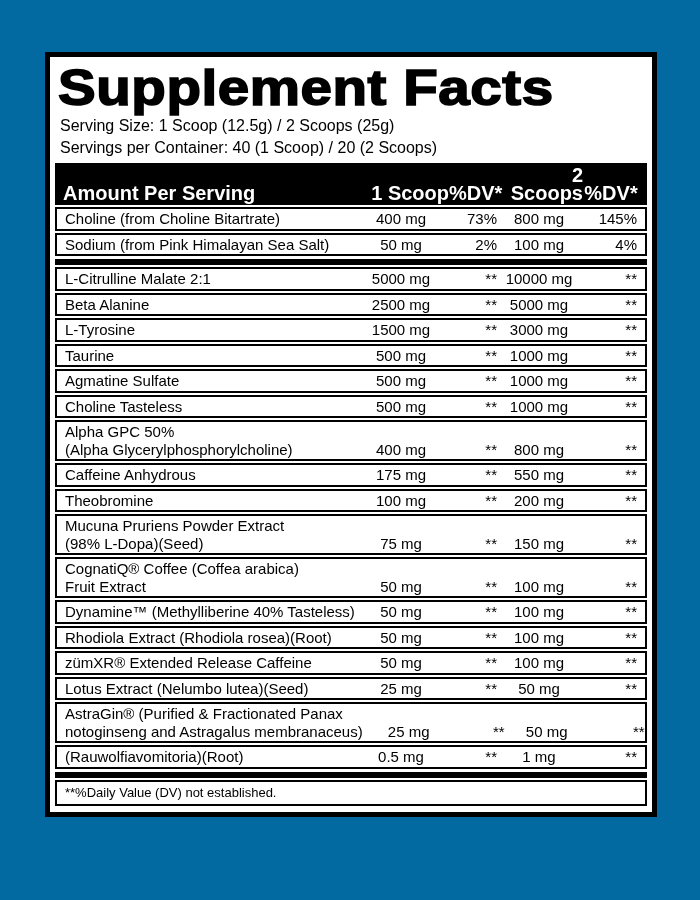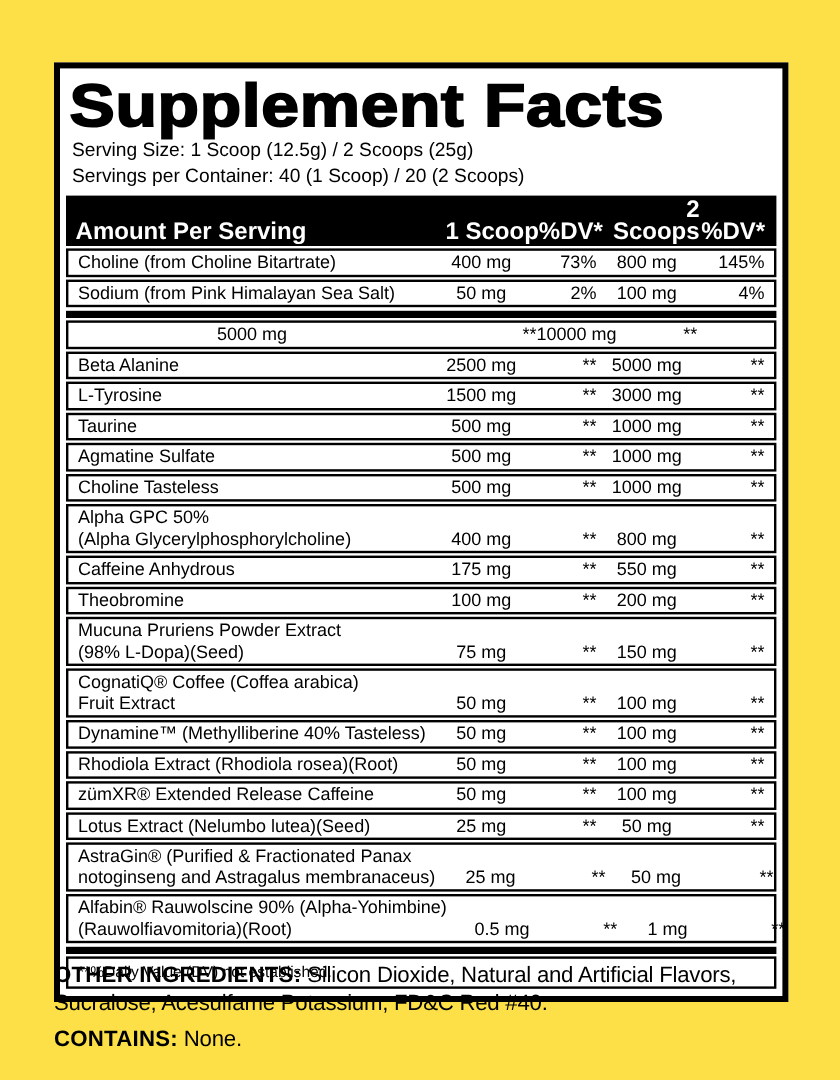--- a/index.html
+++ b/index.html
@@ -9,21 +9,21 @@
     width: 700px;
     height: 900px;
     font-family: "Liberation Sans", sans-serif;
     color: #000;
     -webkit-font-smoothing: antialiased;
   }
   .page {
     position: relative;
     width: 700px;
     height: 900px;
-    background: #fde047;
+    background: #0369a1;
     overflow: hidden;
   }
   .label {
     position: absolute;
     left: 45px;
     top: 52px;
     width: 612px;
     border: 5px solid #000;
     background: #fff;
     padding: 3px 5px 6px 5px;
@@ -138,20 +138,24 @@
         </div>
       <div class="v-mg">50 mg</div>
       <div class="v-dv">2%</div>
       <div class="v-mg">100 mg</div>
       <div class="v-dv">4%</div>
     </div>
 
     <div class="thick-bar"></div>
 
     <div class="row grid">
+      <div class="nm">
+          <div>L-Citrulline Malate 2:1</div>
+          <div></div>
+        </div>
       <div class="v-mg">5000 mg</div>
       <div class="v-dv">**</div>
       <div class="v-mg">10000 mg</div>
       <div class="v-dv">**</div>
     </div>
     <div class="row grid">
       <div class="nm">
           <div>Beta Alanine</div>
           <div></div>
         </div>
@@ -295,33 +299,28 @@
           <div>AstraGin® (Purified &amp; Fractionated Panax</div>
           <div>notoginseng and Astragalus membranaceus)</div>
         </div>
       <div class="v-mg">25 mg</div>
       <div class="v-dv">**</div>
       <div class="v-mg">50 mg</div>
       <div class="v-dv">**</div>
     </div>
     <div class="row grid">
       <div class="nm">
-          <div>Alfabin® Rauwolscine 90% (Alpha-Yohimbine)</div>
           <div>(Rauwolfiavomitoria)(Root)</div>
         </div>
       <div class="v-mg">0.5 mg</div>
       <div class="v-dv">**</div>
       <div class="v-mg">1 mg</div>
       <div class="v-dv">**</div>
     </div>
 
     <div class="thick-bar"></div>
 
     <div class="footnote-box">
       <div>**%Daily Value (DV) not established.</div>
     </div>
   </div>
 
-  <div class="below">
-    <p><span class="b">OTHER INGREDIENTS:</span><span> Silicon Dioxide, Natural and Artificial Flavors, Sucralose, Acesulfame Potassium, FD&amp;C Red #40.</span></p>
-    <p><span class="b">CONTAINS:</span><span> None.</span></p>
-  </div>
 </div>
 
 </body></html>

